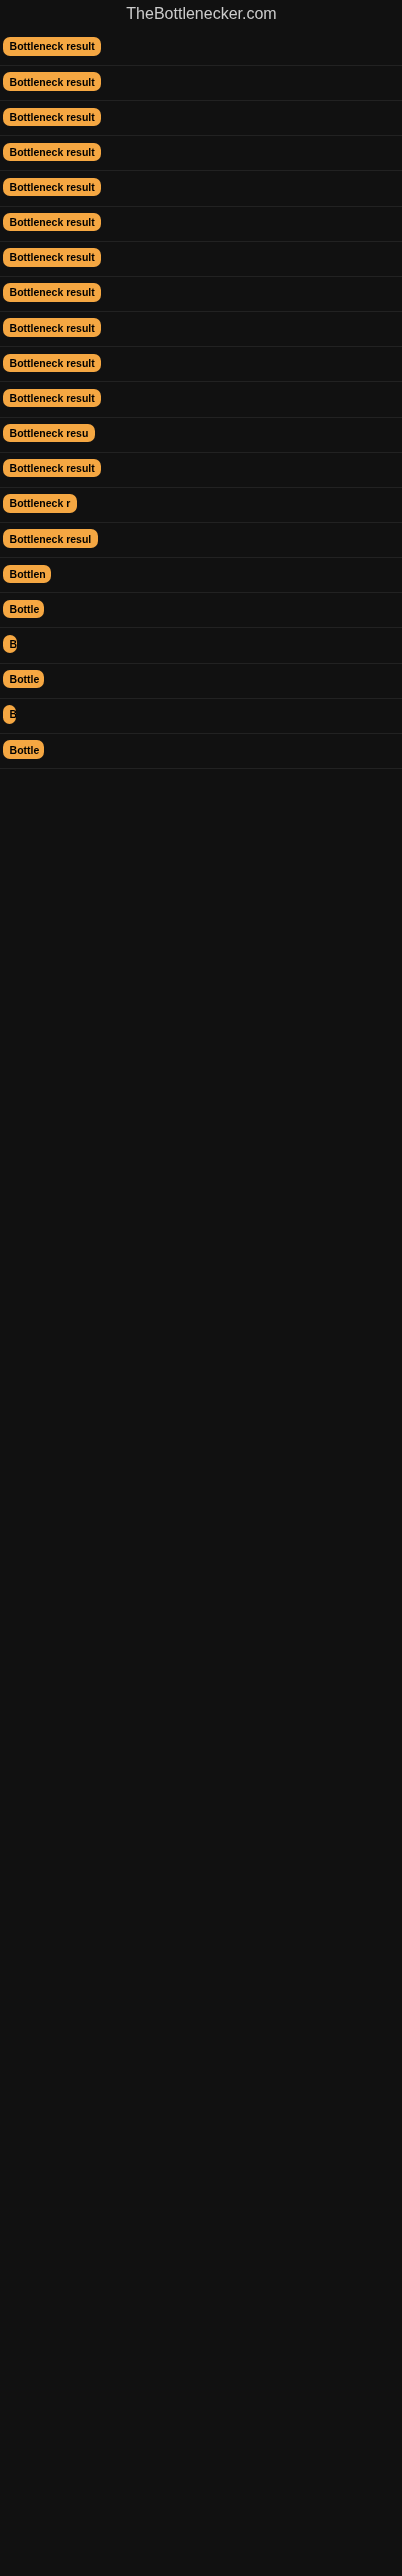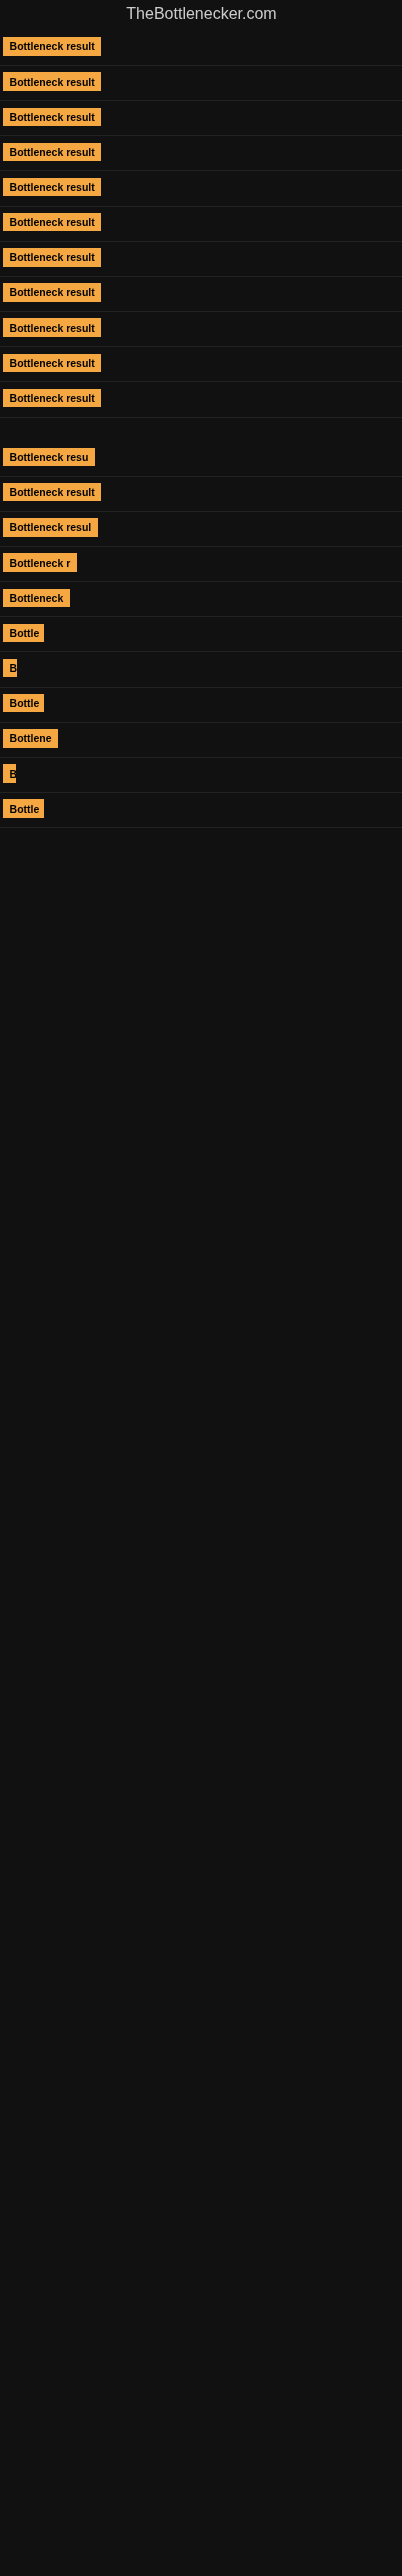--- a/index.html
+++ b/index.html
@@ -21,21 +21,21 @@
       font-size: 16px;
       font-weight: normal;
     }
     .bottleneck-badge {
       display: inline-block;
       background-color: #f5a742;
       color: #000000;
       font-size: 10.5px;
       font-weight: bold;
       padding: 3.2px 6.4px;
-      border-radius: 0;
+      border-radius: 7px;
       white-space: nowrap;
       overflow: hidden;
     }
     .result-row {
       margin: 0 0 0 0;
       padding: 6.4px 0 6.4px 3.2px;
       border-bottom: 0.8px solid #222222;
     }
   </style>
 </head>
@@ -50,25 +50,24 @@
     <div class="result-row"><span class="bottleneck-badge">Bottleneck result</span></div>
     <div class="result-row"><span class="bottleneck-badge">Bottleneck result</span></div>
     <div class="result-row"><span class="bottleneck-badge">Bottleneck result</span></div>
     <div class="result-row"><span class="bottleneck-badge">Bottleneck result</span></div>
     <div class="result-row"><span class="bottleneck-badge">Bottleneck result</span></div>
     <div class="result-row"><span class="bottleneck-badge">Bottleneck result</span></div>
     <div class="result-row"><span class="bottleneck-badge">Bottleneck result</span></div>
     <div class="result-row"><span class="bottleneck-badge">Bottleneck result</span></div>
     <div class="result-row"><span class="bottleneck-badge">Bottleneck result</span></div>
     <div class="result-row"><span class="bottleneck-badge">Bottleneck result</span></div>
-    <div class="result-row"><span class="bottleneck-badge" style="max-width: 103px; margin-top: 24px;">Bottleneck resu</span></div>
+    <div class="result-row"><span class="bottleneck-badge" style="max-width: 103px;">Bottleneck resu</span></div>
     <div class="result-row"><span class="bottleneck-badge">Bottleneck result</span></div>
+    <div class="result-row"><span class="bottleneck-badge" style="max-width: 82px;">Bottleneck r</span></div>
     <div class="result-row"><span class="bottleneck-badge" style="max-width: 110px;">Bottleneck resul</span></div>
-    <div class="result-row"><span class="bottleneck-badge" style="max-width: 82px;">Bottleneck r</span></div>
-    <div class="result-row"><span class="bottleneck-badge" style="max-width: 68px;">Bottleneck</span></div>
+    <div class="result-row"><span class="bottleneck-badge" style="max-width: 48px;">Bottlen</span></div>
     <div class="result-row"><span class="bottleneck-badge" style="max-width: 41px;">Bottle</span></div>
     <div class="result-row"><span class="bottleneck-badge" style="max-width: 13.7px;">Bo</span></div>
     <div class="result-row"><span class="bottleneck-badge" style="max-width: 41px;">Bottle</span></div>
-    <div class="result-row"><span class="bottleneck-badge" style="max-width: 55px;">Bottlene</span></div>
     <div class="result-row"><span class="bottleneck-badge" style="max-width: 7.2px;">B</span></div>
     <div class="result-row"><span class="bottleneck-badge" style="max-width: 41px;">Bottle</span></div>
   </div>
 
 
 </body></html>

